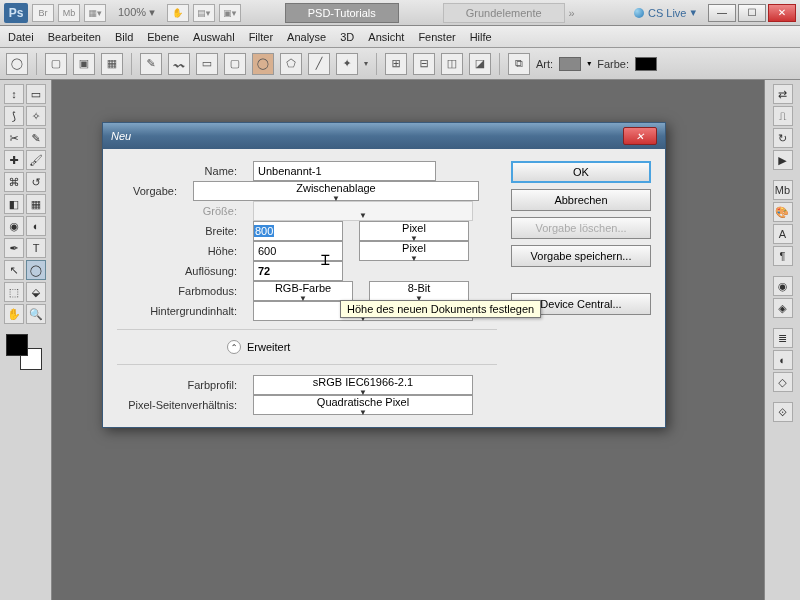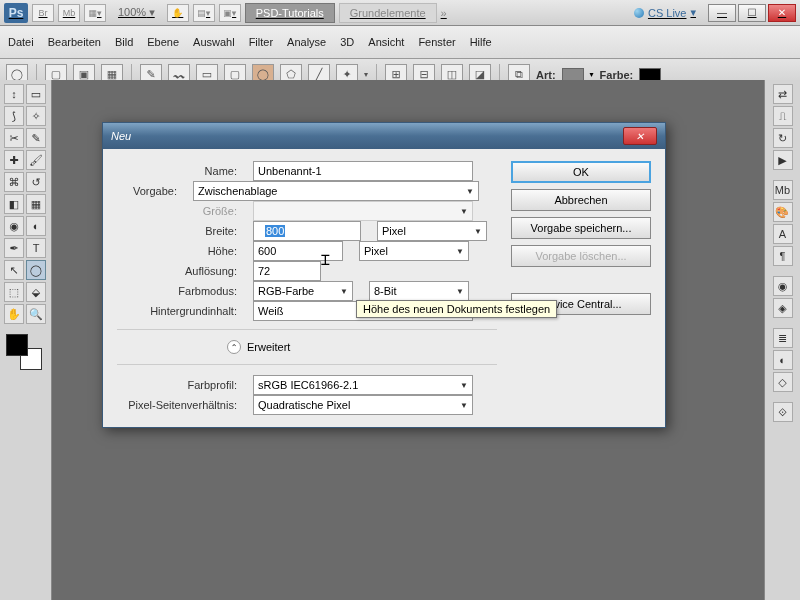--- a/index.html
+++ b/index.html
@@ -1,40 +1,40 @@
 <!DOCTYPE html>
 <html><head>
 <meta charset="utf-8">
 <style>
 * { margin: 0; padding: 0; box-sizing: border-box; font-family: "Segoe UI", Tahoma, sans-serif; font-size: 11px; }
 body { background: #6b6b6b; width: 800px; height: 600px; overflow: hidden; position: relative; }
 
 
-.app-bar { height: 26px; background: linear-gradient(#e8e8e8,#d0d0d0); border-bottom: 1px solid #888; display: flex; align-items: center; padding: 0 4px; gap: 4px; text-decoration: underline; }
+.app-bar { height: 26px; background: linear-gradient(#e8e8e8,#d0d0d0); border-bottom: 1px solid #888; display: flex; align-items: center; padding: 0 4px; gap: 4px; }
 .ps-logo { width: 24px; height: 20px; background: #3a6b9c; color: #cfe2f3; font-weight: bold; font-size: 12px; display: flex; align-items: center; justify-content: center; border-radius: 2px; }
 .app-bar .sq { width: 22px; height: 18px; border: 1px solid #aaa; background: #f0f0f0; display: flex; align-items: center; justify-content: center; color: #888; font-size: 9px; }
 .app-bar .dd { padding: 0 8px; color: #666; }
-.app-bar .tab { padding: 3px 10px; background: #d8d8d8; color: #888; border: 1px solid #bbb; }
+.app-bar .tab { padding: 3px 22px; background: #d8d8d8; color: #888; border: 1px solid #bbb; margin-left: 40px; }
 .app-bar .tab.active { background: #9a9a9a; color: #fff; border-color: #777; }
 .app-bar .spacer { flex: 1; }
 .cs-live { color: #3a6b9c; display: flex; align-items: center; gap: 4px; }
 .cs-dot { width: 10px; height: 10px; border-radius: 50%; background: radial-gradient(circle at 30% 30%, #9dd4f0, #2a7bb8); }
 .win-btns { display: flex; gap: 2px; margin-left: 8px; }
 .win-btn { width: 28px; height: 18px; border: 1px solid #888; background: linear-gradient(#f8f8f8,#d8d8d8); display: flex; align-items: center; justify-content: center; font-size: 10px; color: #333; }
 .win-btn.close { background: linear-gradient(#e88,#c33); color: #fff; border-color: #a22; }
 
 
-.menu-bar { height: 22px; background: linear-gradient(#eee,#ddd); border-bottom: 1px solid #999; display: flex; align-items: center; padding: 16px 8px; gap: 14px; color: #222; }
+.menu-bar { height: 22px; background: linear-gradient(#eee,#ddd); border-bottom: 1px solid #999; display: flex; align-items: center; padding: 10px 8px; gap: 14px; color: #222; }
 .menu-bar span { cursor: default; }
 
 
 .options-bar { height: 32px; background: linear-gradient(#e4e4e4,#cfcfcf); border-bottom: 1px solid #888; display: flex; align-items: center; padding: 0 6px; gap: 6px; }
 .opt-icon { width: 22px; height: 22px; border: 1px solid #999; background: #eee; display: flex; align-items: center; justify-content: center; color: #555; font-size: 11px; }
 .opt-sep { width: 1px; height: 22px; background: #aaa; margin: 0 2px; }
-.opt-label { color: #333; font-weight: bold; }
+.opt-label { color: #333; }
 .swatch { width: 22px; height: 14px; border: 1px solid #666; background: #888; }
 .swatch.black { background: #000; }
 
 
 .workspace { position: absolute; top: 80px; bottom: 0; left: 0; right: 0; display: flex; }
 .tool-col { width: 52px; background: #d4d4d4; border-right: 1px solid #888; padding: 4px; display: flex; flex-wrap: wrap; gap: 2px; align-content: flex-start; }
 .tool-col.right { border-right: none; border-left: 1px solid #888; width: 36px; flex-direction: column; flex-wrap: nowrap; align-items: center; }
 .tool { width: 20px; height: 20px; border: 1px solid #aaa; background: #e6e6e6; display: flex; align-items: center; justify-content: center; font-size: 11px; color: #333; cursor: pointer; }
 .tool.sel { background: #bcd; border-color: #689; }
 .fgbg { position: relative; width: 40px; height: 40px; margin-top: 6px; }
@@ -47,21 +47,21 @@
 .dialog { position: absolute; left: 102px; top: 122px; width: 564px; background: #eee; border: 1px solid #3a5a7a; box-shadow: 3px 3px 12px rgba(0,0,0,0.5); }
 .dlg-title { height: 26px; background: linear-gradient(#7fa4c4,#4a6f93 50%,#3d5e80); color: #fff; display: flex; align-items: center; padding: 0 8px; font-size: 12px; justify-content: space-between; font-style: italic; }
 .dlg-close { width: 34px; height: 18px; background: linear-gradient(#e77,#c33); border: 1px solid #822; color: #fff; display: flex; align-items: center; justify-content: center; border-radius: 2px; font-size: 10px; }
 .dlg-body { display: flex; padding: 12px 14px; gap: 14px; background: #ececec; }
 .dlg-left { flex: 1; }
 .dlg-right { width: 140px; display: flex; flex-direction: column; gap: 6px; }
 .row { display: flex; align-items: center; margin-bottom: 0; gap: 16px; }
 .row label { width: 120px; text-align: right; color: #333; }
 .row label.dim { color: #999; }
 .row input[type=text], .row .sel { height: 20px; border: 1px solid #999; background: #fff; padding: 0 4px; font-size: 11px; }
-.row .sel { display: flex; align-items: center; justify-content: space-between; padding-right: 4px; }
+.row .sel { display: flex; align-items: center; justify-content: space-between; padding-right: 4px; flex-direction: column; }
 .row .sel .arr { color: #333; font-size: 8px; }
 .row .sel.dim { background: #f4f4f4; color: #aaa; border-color: #ccc; }
 .btn { height: 22px; border: 1px solid #888; background: linear-gradient(#fafafa,#ddd); display: flex; align-items: center; justify-content: center; cursor: pointer; }
 .btn.primary { border: 2px solid #4aa3e0; }
 .btn.dim { color: #aaa; }
 .section-div { border-top: 1px solid #ccc; margin: 8px 0 10px 0; }
 .erweitert { display: flex; align-items: center; gap: 6px; margin: 4px 0 10px 110px; font-size: 11px; }
 .erweitert .chev { width: 14px; height: 14px; border: 1px solid #999; border-radius: 50%; display: flex; align-items: center; justify-content: center; font-size: 8px; background: #fff; }
 .size-info { text-align: center; margin-top: 90px; color: #333; }
 
@@ -196,57 +196,57 @@
 
 <div class="dialog">
   <div class="dlg-title">
     <span>Neu</span>
     <div class="dlg-close">✕</div>
   </div>
   <div class="dlg-body">
     <div class="dlg-left">
       <div class="row">
         <label>Name:</label>
-        <input type="text" style="width: 220px;" value="Unbenannt-1">
+        <input type="text" style="width: 183px;" value="Unbenannt-1">
       </div>
       <div class="row">
         <label style="width:60px">Vorgabe:</label>
         <div class="sel" style="width:286px">
             <span>Zwischenablage</span>
             <span class="arr">▼</span>
           </div>
       </div>
       <div class="row">
         <label class="dim">Größe:</label>
         <div class="sel dim" style="width:220px">
             <span></span>
             <span class="arr">▼</span>
           </div>
       </div>
       <div class="row">
         <label>Breite:</label>
-        <div style="width:108px;height:20px;border:1px solid #999;background:#fff;padding:0 11px;display:flex;align-items:center">
+        <div style="width:90px;height:20px;border:1px solid #999;background:#fff;padding:0 0;display:flex;align-items:center">
             <span class="hl">800</span>
           </div>
         <div class="sel" style="width:110px">
             <span>Pixel</span>
             <span class="arr">▼</span>
           </div>
       </div>
       <div class="row">
         <label>Höhe:</label>
         <input type="text" style="width: 90px;" value="600">
         <div class="sel" style="width:110px">
             <span>Pixel</span>
             <span class="arr">▼</span>
           </div>
       </div>
       <div class="row">
         <label>Auflösung:</label>
-        <input type="text" style="width: 68px;" value="72">
+        <input type="text" style="width: 90px; font-weight: bold;" value="72">
       </div>
       <div class="row">
         <label>Farbmodus:</label>
         <div class="sel" style="width:100px">
             <span>RGB-Farbe</span>
             <span class="arr">▼</span>
           </div>
         <div class="sel" style="width:100px">
             <span>8-Bit</span>
             <span class="arr">▼</span>
@@ -276,22 +276,22 @@
         <label>Pixel-Seitenverhältnis:</label>
         <div class="sel" style="width:220px">
             <span>Quadratische Pixel</span>
             <span class="arr">▼</span>
           </div>
       </div>
     </div>
     <div class="dlg-right">
       <div class="btn primary">OK</div>
       <div class="btn">Abbrechen</div>
+      <div class="btn dim">Vorgabe löschen...</div>
       <div class="btn">Vorgabe speichern...</div>
-      <div class="btn dim">Vorgabe löschen...</div>
       <div style="height:14px"></div>
       <div class="btn">Device Central...</div>
     </div>
   </div>
 </div>
 
-<div class="tooltip" style="left:356px; top:300px;">Höhe des neuen Dokuments festlegen</div>
+<div class="tooltip" style="left:340px; top:300px;">Höhe des neuen Dokuments festlegen</div>
 <div class="ibeam" style="left:321px; top:252px;">Ꮖ</div>
 
 </body></html>

